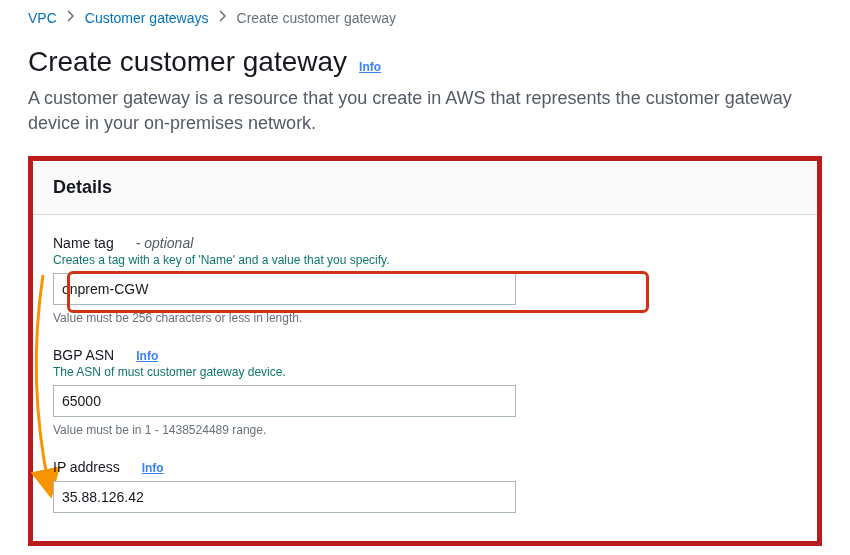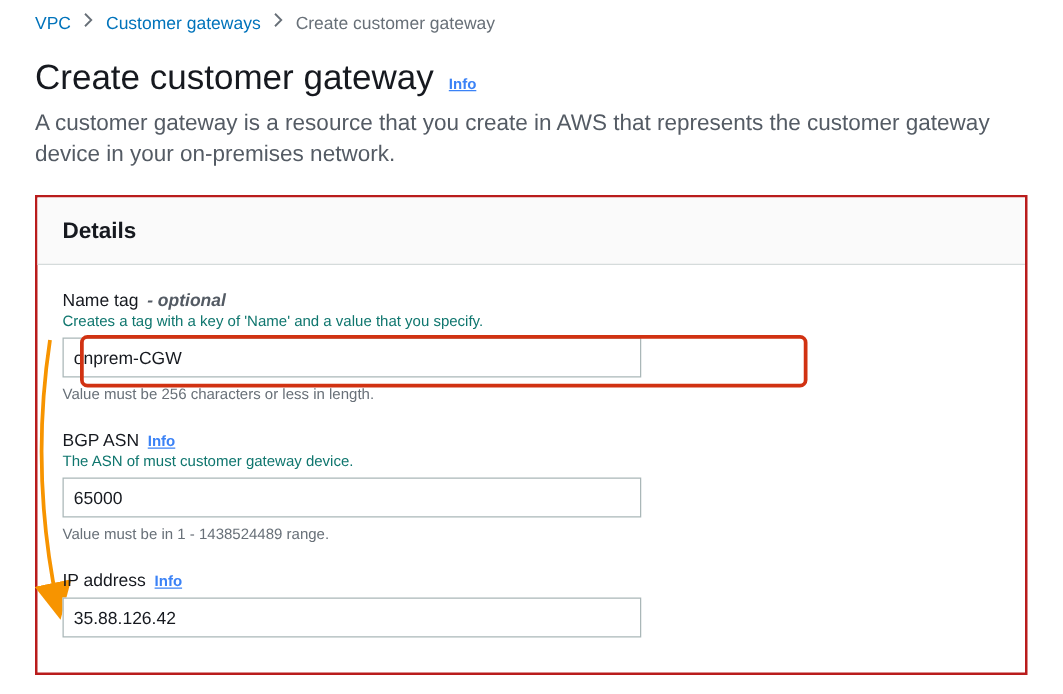--- a/index.html
+++ b/index.html
@@ -52,21 +52,21 @@
       cursor: pointer;
       text-decoration: underline;
     }
     .page-desc {
       color: #545b64;
       font-size: 18px;
       line-height: 1.4;
       margin-bottom: 20px;
     }
     .panel {
-      border: 2px solid #b91c1c;
+      border: 5px solid #b91c1c;
       background: #fff;
     }
     .panel-header {
       background: #fafafa;
       border-bottom: 1px solid #d5dbdb;
       padding: 16px 20px;
       font-size: 18px;
       font-weight: 700;
     }
     .panel-body {
@@ -75,25 +75,25 @@
     }
     .field {
       margin-bottom: 22px;
       position: relative;
     }
     .field-label {
       font-size: 14px;
       color: #16191f;
       display: flex;
       align-items: baseline;
-      gap: 7px;
+      gap: 22px;
     }
     .field-label .optional {
       font-style: italic;
-      font-weight: 700;
+      font-weight: 400;
       color: #545b64;
     }
     .field-label .optional::before {
       content: "- ";
       font-style: italic;
     }
     .field-subtext {
       font-size: 12px;
       color: #0f766e;
       margin-top: 2px;

